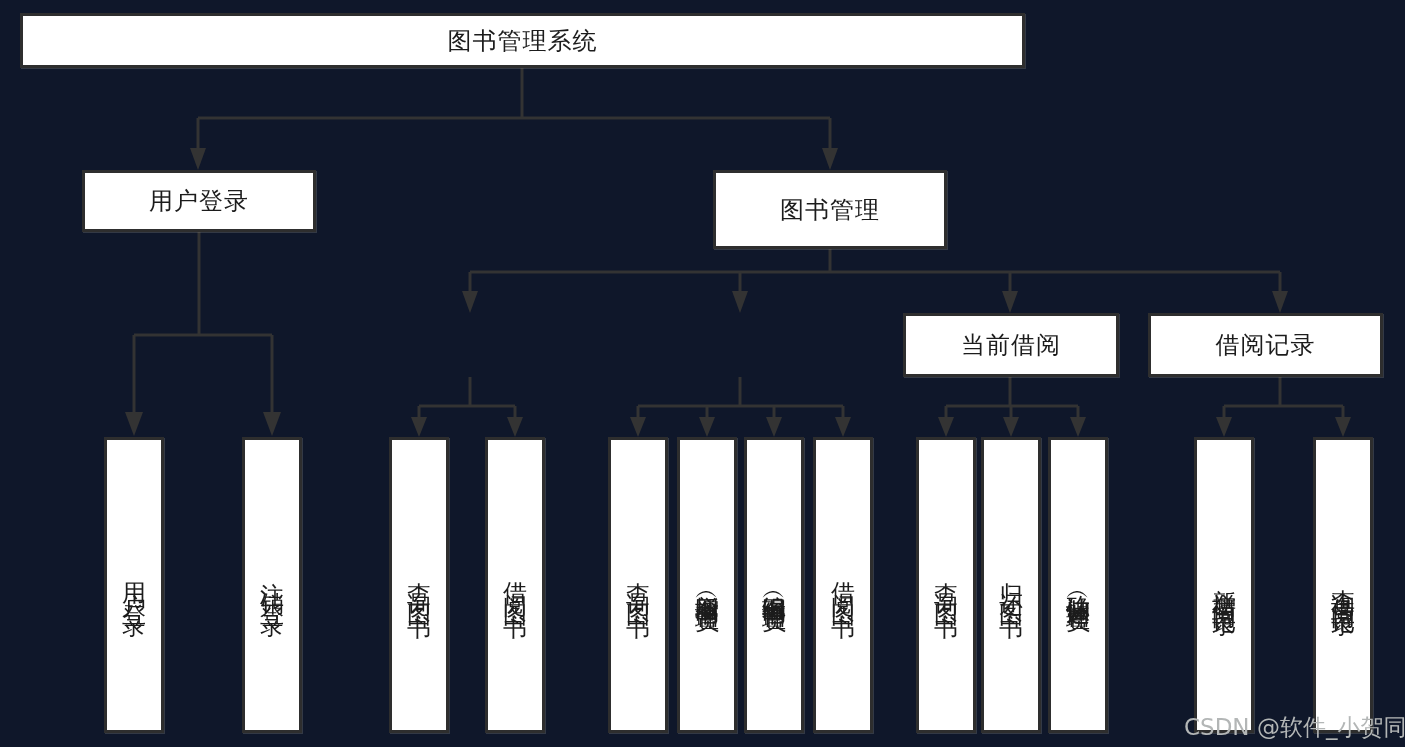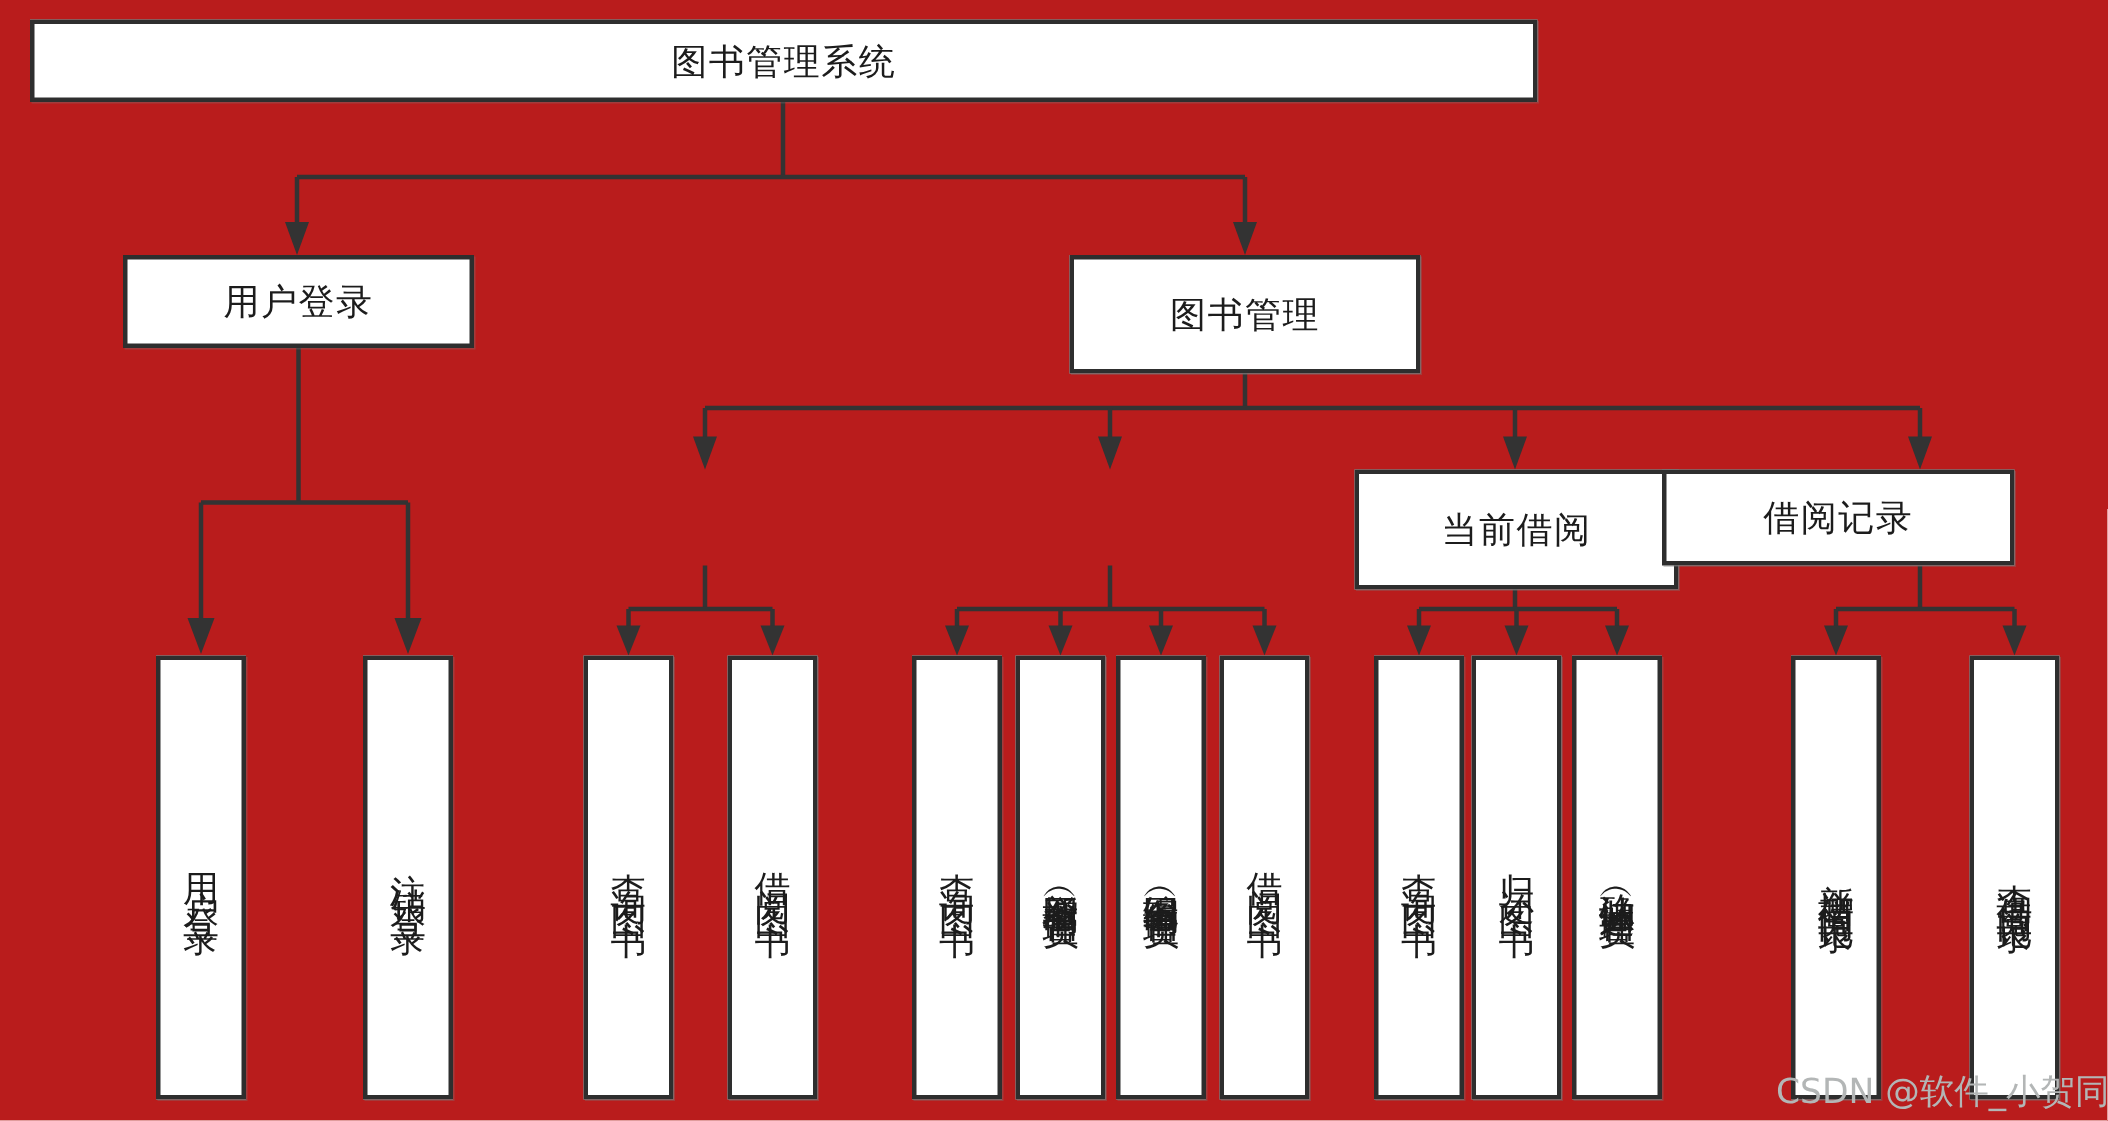--- a/index.html
+++ b/index.html
@@ -10,21 +10,21 @@
   body {
     width: 1405px;
     height: 747px;
     overflow: hidden;
     font-family: "DejaVu Sans", "Liberation Sans", sans-serif;
   }
   .stage {
     position: relative;
     width: 1405px;
     height: 747px;
-    background: #b91c1c;
+    background: #0f172a;
   }
   .wires {
     position: absolute;
     left: 0;
     top: 0;
     z-index: 1;
   }
   .wires path {
     stroke: #333333;
     stroke-width: 3;
@@ -162,24 +162,24 @@
     <span class="lbl">图书管理系统</span>
   </div>
 
   <div class="node" style="left:82px;top:170px;width:234px;height:62px">
     <span class="lbl">用户登录</span>
   </div>
   <div class="node" style="left:713px;top:170px;width:234px;height:79px">
     <span class="lbl">图书管理</span>
   </div>
 
-  <div class="node" style="left:903px;top:313px;width:216px;height:80px">
+  <div class="node" style="left:903px;top:313px;width:216px;height:64px">
     <span class="lbl">当前借阅</span>
   </div>
-  <div class="node" style="left:1108px;top:313px;width:235px;height:64px">
+  <div class="node" style="left:1148px;top:313px;width:235px;height:64px">
     <span class="lbl">借阅记录</span>
   </div>
 
   <div class="node leaf" style="left:104px">
     <span class="vlbl">用户登录</span>
   </div>
   <div class="node leaf" style="left:242px">
     <span class="vlbl">注销登录</span>
   </div>
 

